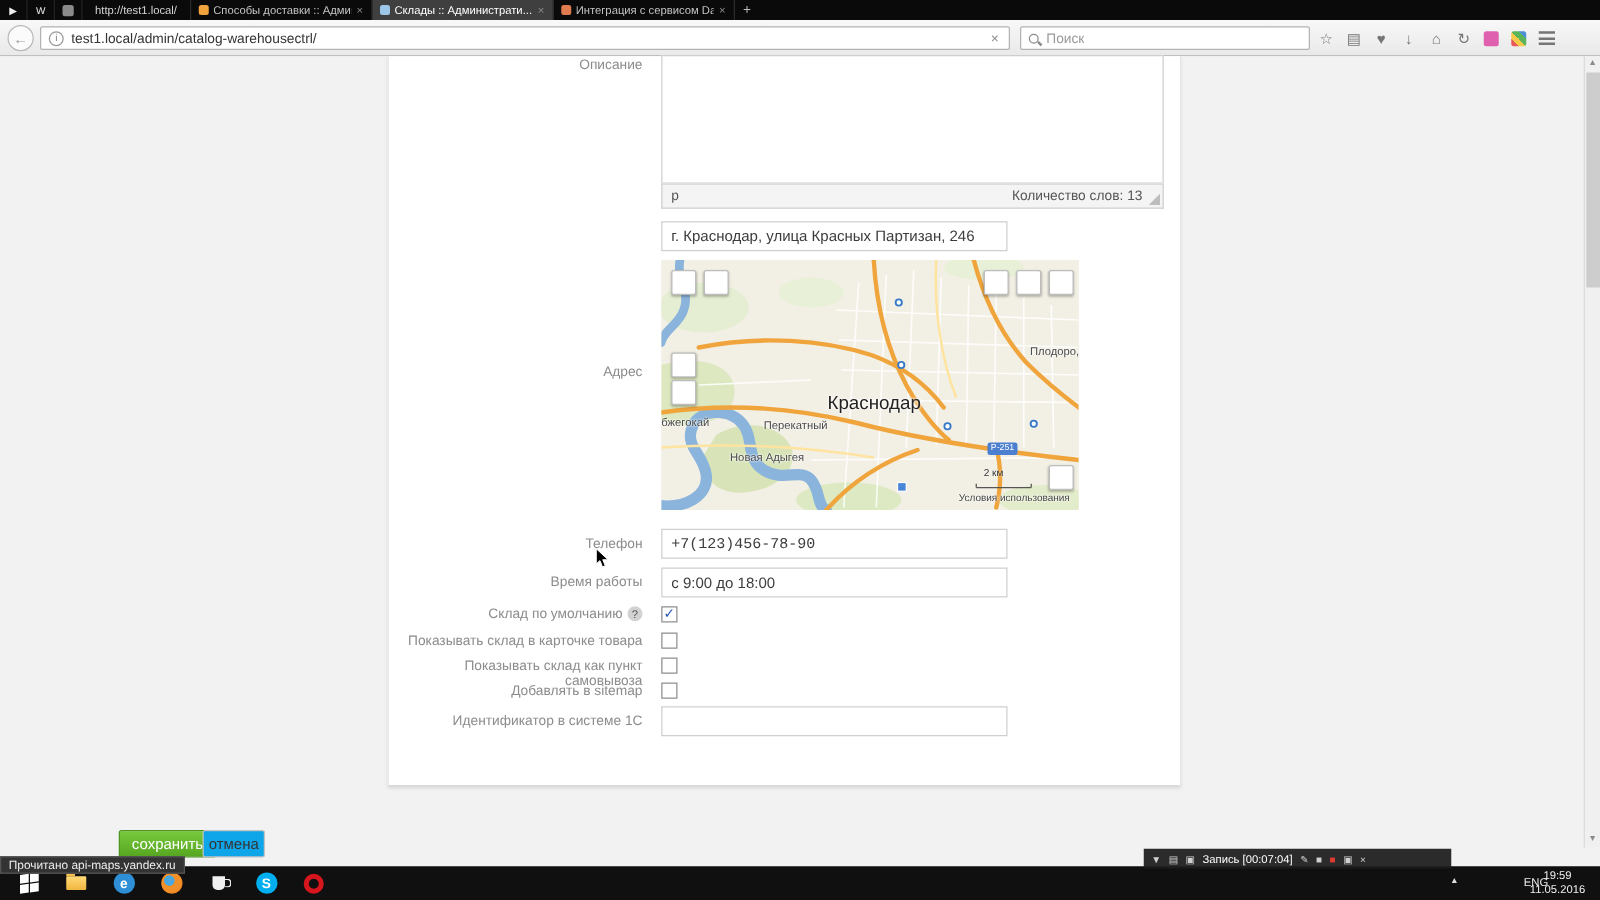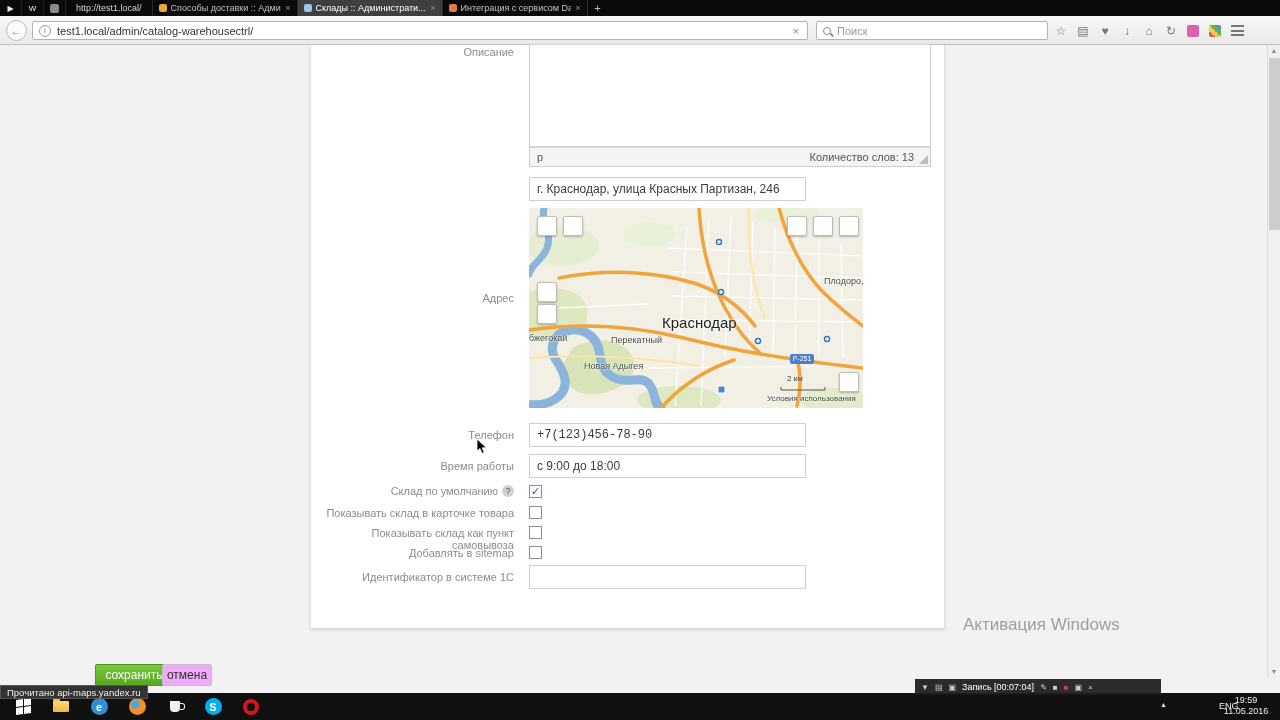--- a/index.html
+++ b/index.html
@@ -61,21 +61,21 @@
   .map svg { display:block; }
   .mapbtn { position:absolute; width:20px; height:20px; background:#fff; border:1px solid #bdbdbd; border-radius:2px; box-shadow:0 1px 2px rgba(0,0,0,0.25); }
   .mlabel { position:absolute; font-size:9px; color:#4a4a4a; white-space:nowrap; text-shadow:0 0 2px #fff,0 0 2px #fff; }
   .mcity { position:absolute; font-size:15px; color:#222; white-space:nowrap; text-shadow:0 0 2px #fff,0 0 3px #fff; }
   .roadbadge { position:absolute; left:261px; top:146px; width:24px; height:10px; background:#4d7fd1; border-radius:2px; color:#fff; font-size:7px; line-height:10px; text-align:center; }
   .mscale { position:absolute; left:258px; top:166px; font-size:8px; color:#333; text-shadow:0 0 2px #fff; }
   .mterms { position:absolute; left:238px; top:186px; font-size:8px; color:#444; text-shadow:0 0 2px #fff,0 0 2px #fff; }
 
   
   .savebtn { position:absolute; left:95px; top:619px; width:78px; height:22px; background:linear-gradient(#79c93e,#57a621); border:1px solid #4e951d; border-radius:2px; color:#fff; font-size:12px; display:flex; align-items:center; justify-content:center; }
-  .cancelbtn { position:absolute; left:162px; top:619px; width:50px; height:22px; background:#f0abfc; border:1px solid #c2c2c2; border-radius:2px; color:#333; font-size:12px; display:flex; align-items:center; justify-content:center; }
+  .cancelbtn { position:absolute; left:162px; top:619px; width:50px; height:22px; background:#0ea5e9; border:1px solid #c2c2c2; border-radius:2px; color:#333; font-size:12px; display:flex; align-items:center; justify-content:center; }
   .wm { position:absolute; left:963px; top:570px; color:#9ba0a4; }
   .wm .t { font-size:17px; }
   .wm .s { font-size:11px; color:#a9adb1; margin-top:4px; line-height:13px; }
 
   
   .vscroll { position:absolute; left:1267px; top:45px; width:13px; height:633px; background:#f0f0f0; border-left:1px solid #dcdcdc; }
   .sarrow { position:absolute; left:0; width:12px; height:12px; color:#8a8a8a; font-size:7px; text-align:center; line-height:12px; }
   .sthumb { position:absolute; left:1px; top:13px; width:11px; height:172px; background:#cdcdcd; }
 
   
@@ -283,21 +283,20 @@
       <div class="cbx" style="top:501px"></div>
 
       <div class="flabel" style="top:526px">Идентификатор в системе 1С</div>
       <input class="tinput" style="left: 218px; top: 520px; width: 277px;" value="">
     </div>
 
     <div class="savebtn">сохранить</div>
     <div class="cancelbtn">отмена</div>
 
     <div class="wm">
-      <div class="t">Активация Windows</div>
     </div>
 
     <svg class="cursor" width="12" height="16" viewBox="0 0 12 16">
       <polygon points="1,0 1,12 4,9.5 6,14.5 8.2,13.5 6.2,8.8 10.5,8.8" fill="#000" stroke="#fff" stroke-width="0.8"></polygon>
     </svg>
   </div>
 
   <div class="vscroll">
     <div class="sarrow" style="top:0">▲</div>
     <div class="sthumb"></div>

